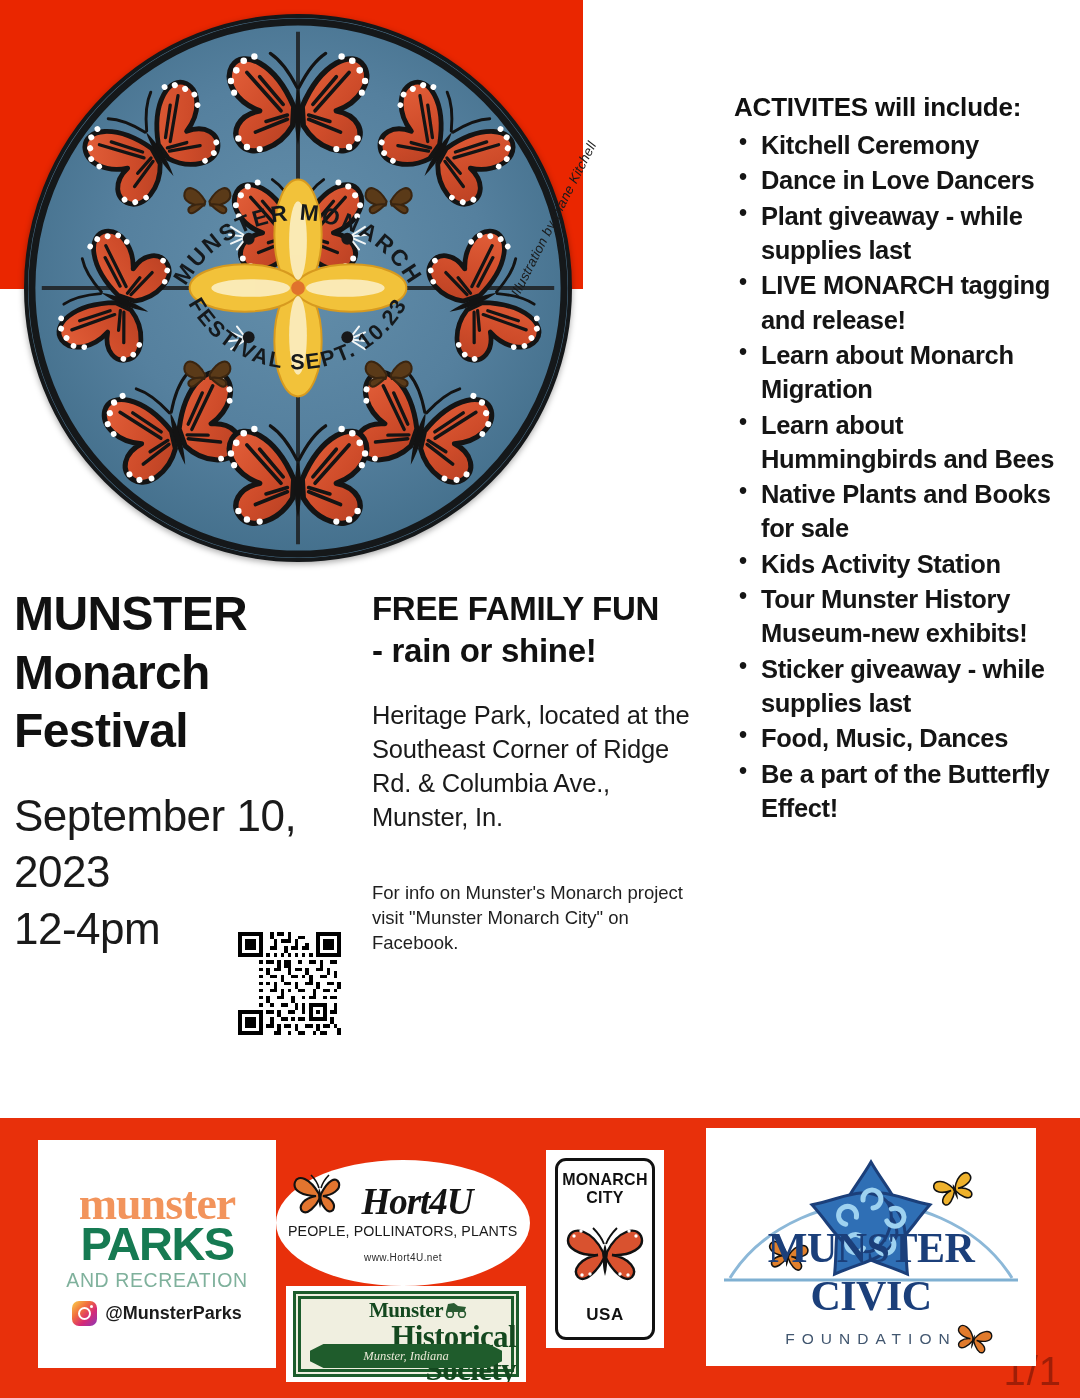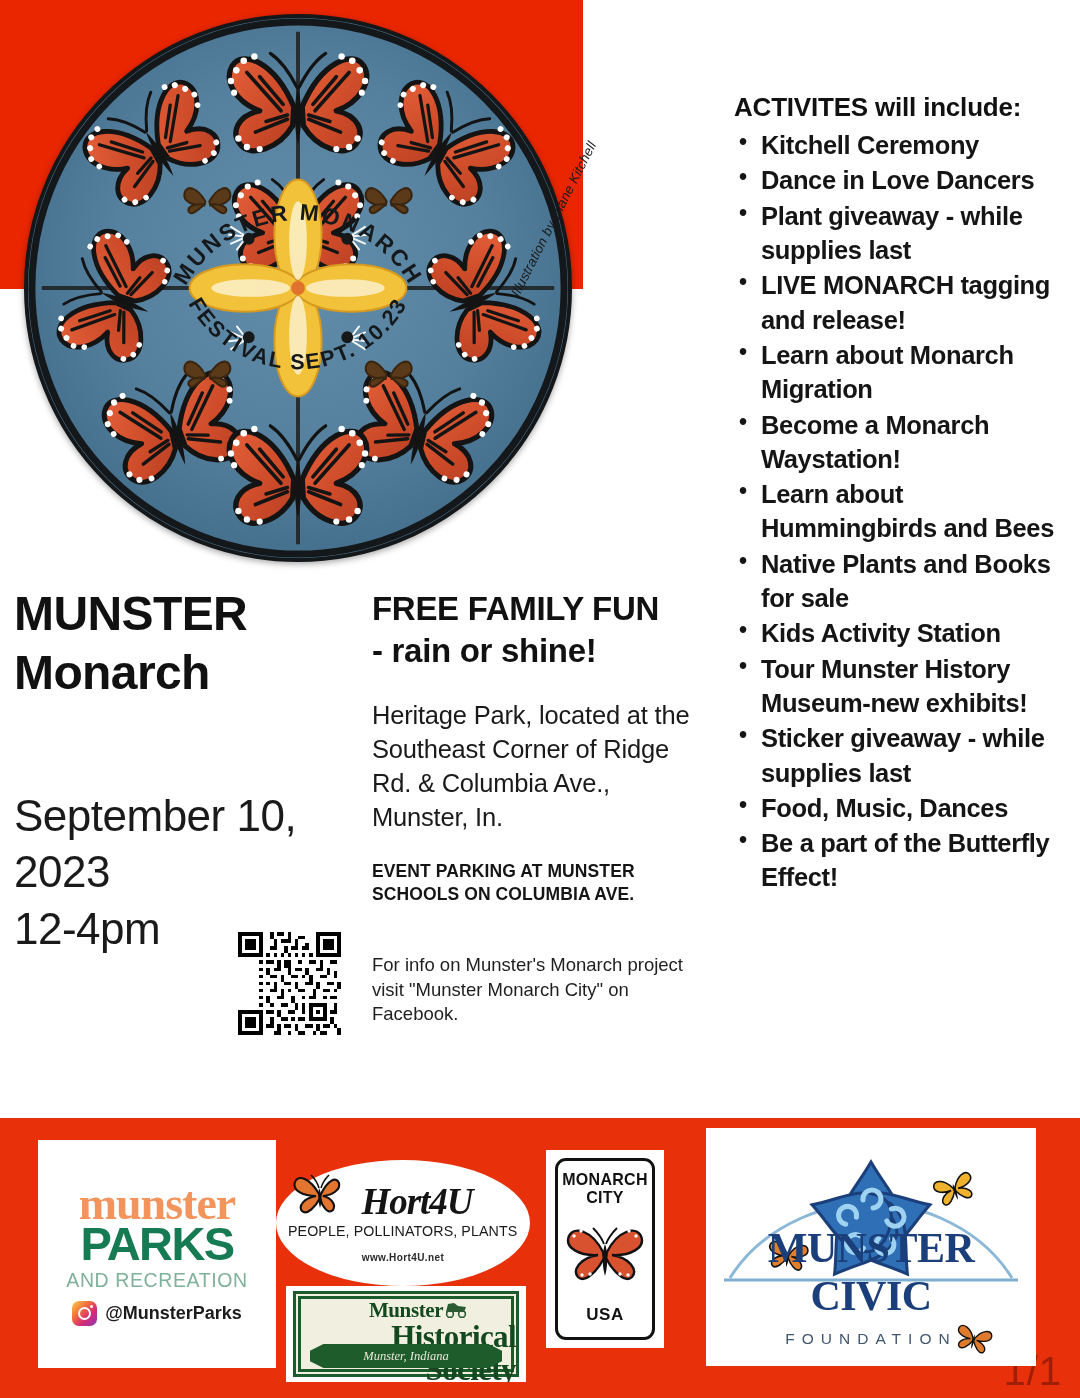--- a/index.html
+++ b/index.html
@@ -268,21 +268,21 @@
     margin-left: 28px;
   }
   .hort-tag {
     font-family: "Liberation Sans", sans-serif;
     font-size: 15.5px; font-weight: 400; color: #1a1a1a;
     letter-spacing: 0.1px; margin-top: 2px;
     transform: scaleX(0.92);
   }
   .hort-url {
     font-family: "Liberation Sans", sans-serif;
-    font-size: 10px; color: #2a2a2a; margin-top: 12px; letter-spacing: 0.4px; font-weight: bold;
+    font-size: 10px; color: #2a2a2a; margin-top: 12px; letter-spacing: 0.4px;
   }
   .hort-butterfly { position:absolute; left: 16px; top: 12px; width: 58px; height: 44px; }
 
   
   .logo-hist { left: 286px; top: 1286px; width: 240px; height: 96px; }
   .hist-plaque {
     position: absolute; left: 7px; top: 5px; right: 7px; bottom: 5px;
     background: #f0efe0;
     border: 3px solid #1c5c2c;
     box-shadow: inset 0 0 0 2px #f0efe0, inset 0 0 0 5px #1c5c2c;
@@ -472,20 +472,21 @@
         <circle cx="274" cy="274" r="270" fill="none" stroke="#15181a" stroke-width="7"></circle>
       </svg>
     </div>
   </div>
 
   <div class="credit">Illustration by Diane Kitchell</div>
 
   <div class="title-block">
     <div class="title-line">MUNSTER</div>
     <div class="title-line">Monarch</div>
+    <div class="title-line">Festival</div>
   </div>
 
   <div class="date-block">
     <div>September 10,</div>
     <div>2023</div>
     <div>12-4pm</div>
   </div>
 
   <div class="qr-code">
     <svg viewBox="0 0 29 29" shape-rendering="crispEdges">
@@ -617,35 +618,33 @@
       </g>
     </svg>
   </div>
 
   <div class="mid-col">
     <div class="free-fun">
       <div>FREE FAMILY FUN</div>
       <div>- rain or shine!</div>
     </div>
     <div class="venue">Heritage Park, located at the Southeast Corner of Ridge Rd. &amp; Columbia Ave., Munster, In.</div>
-    <div class="parking">EVENT PARKING AT MUNSTER SCHOOLS ON COLUMBIA AVE.</div>
     <div class="facebook-note">For info on Munster's Monarch project visit "Munster Monarch City" on Facebook.</div>
   </div>
 
   <div class="activities">
     <div class="act-head">
       <span>ACTIVITES</span><span class="normal"> will include:</span>
     </div>
     <ul class="act-list">
       <li>Kitchell Ceremony</li>
       <li>Dance in Love Dancers</li>
       <li>Plant giveaway - while supplies last</li>
       <li>LIVE MONARCH tagging and release!</li>
       <li>Learn about Monarch Migration</li>
-      <li>Become a Monarch Waystation!</li>
       <li>Learn about Hummingbirds and Bees</li>
       <li>Native Plants and Books for sale</li>
       <li>Kids Activity Station</li>
       <li>Tour Munster History Museum-new exhibits!</li>
       <li>Sticker giveaway - while supplies last</li>
       <li>Food, Music, Dances</li>
       <li>Be a part of the Butterfly Effect!</li>
     </ul>
   </div>
 

